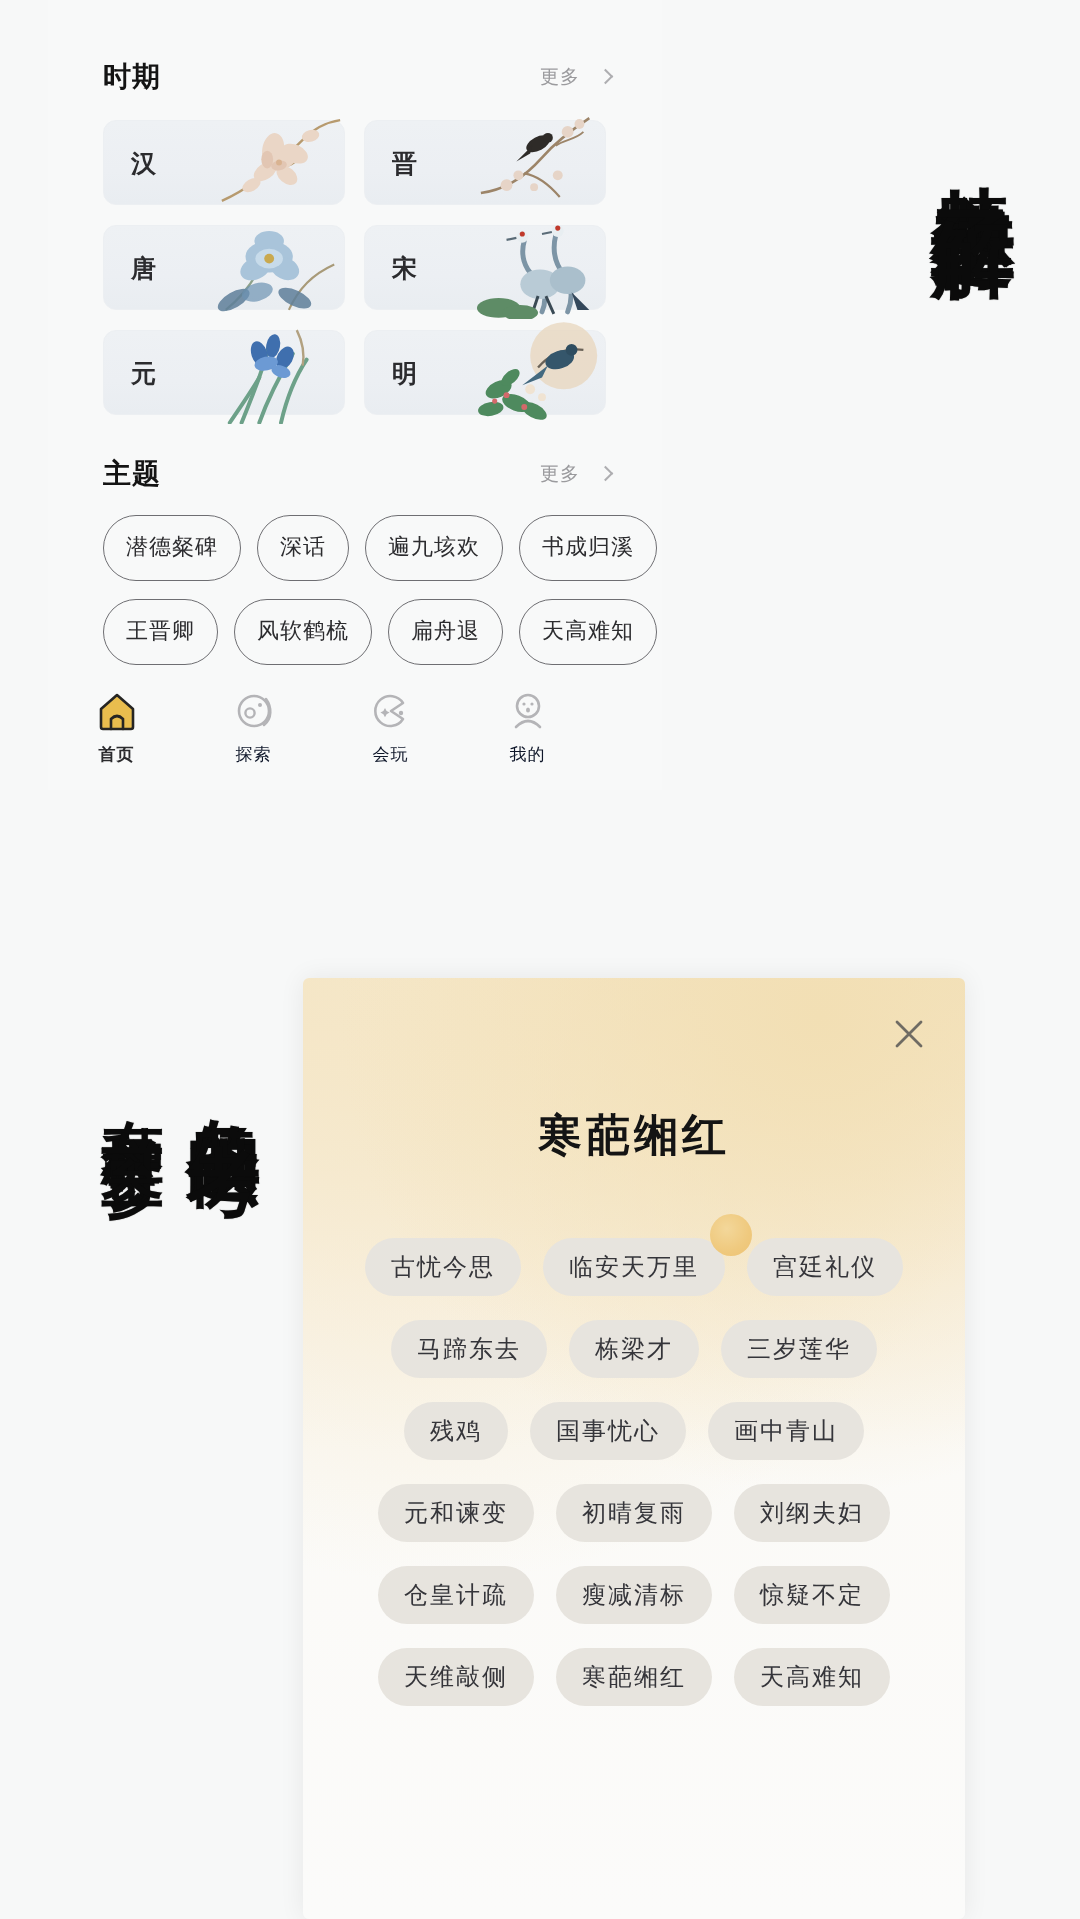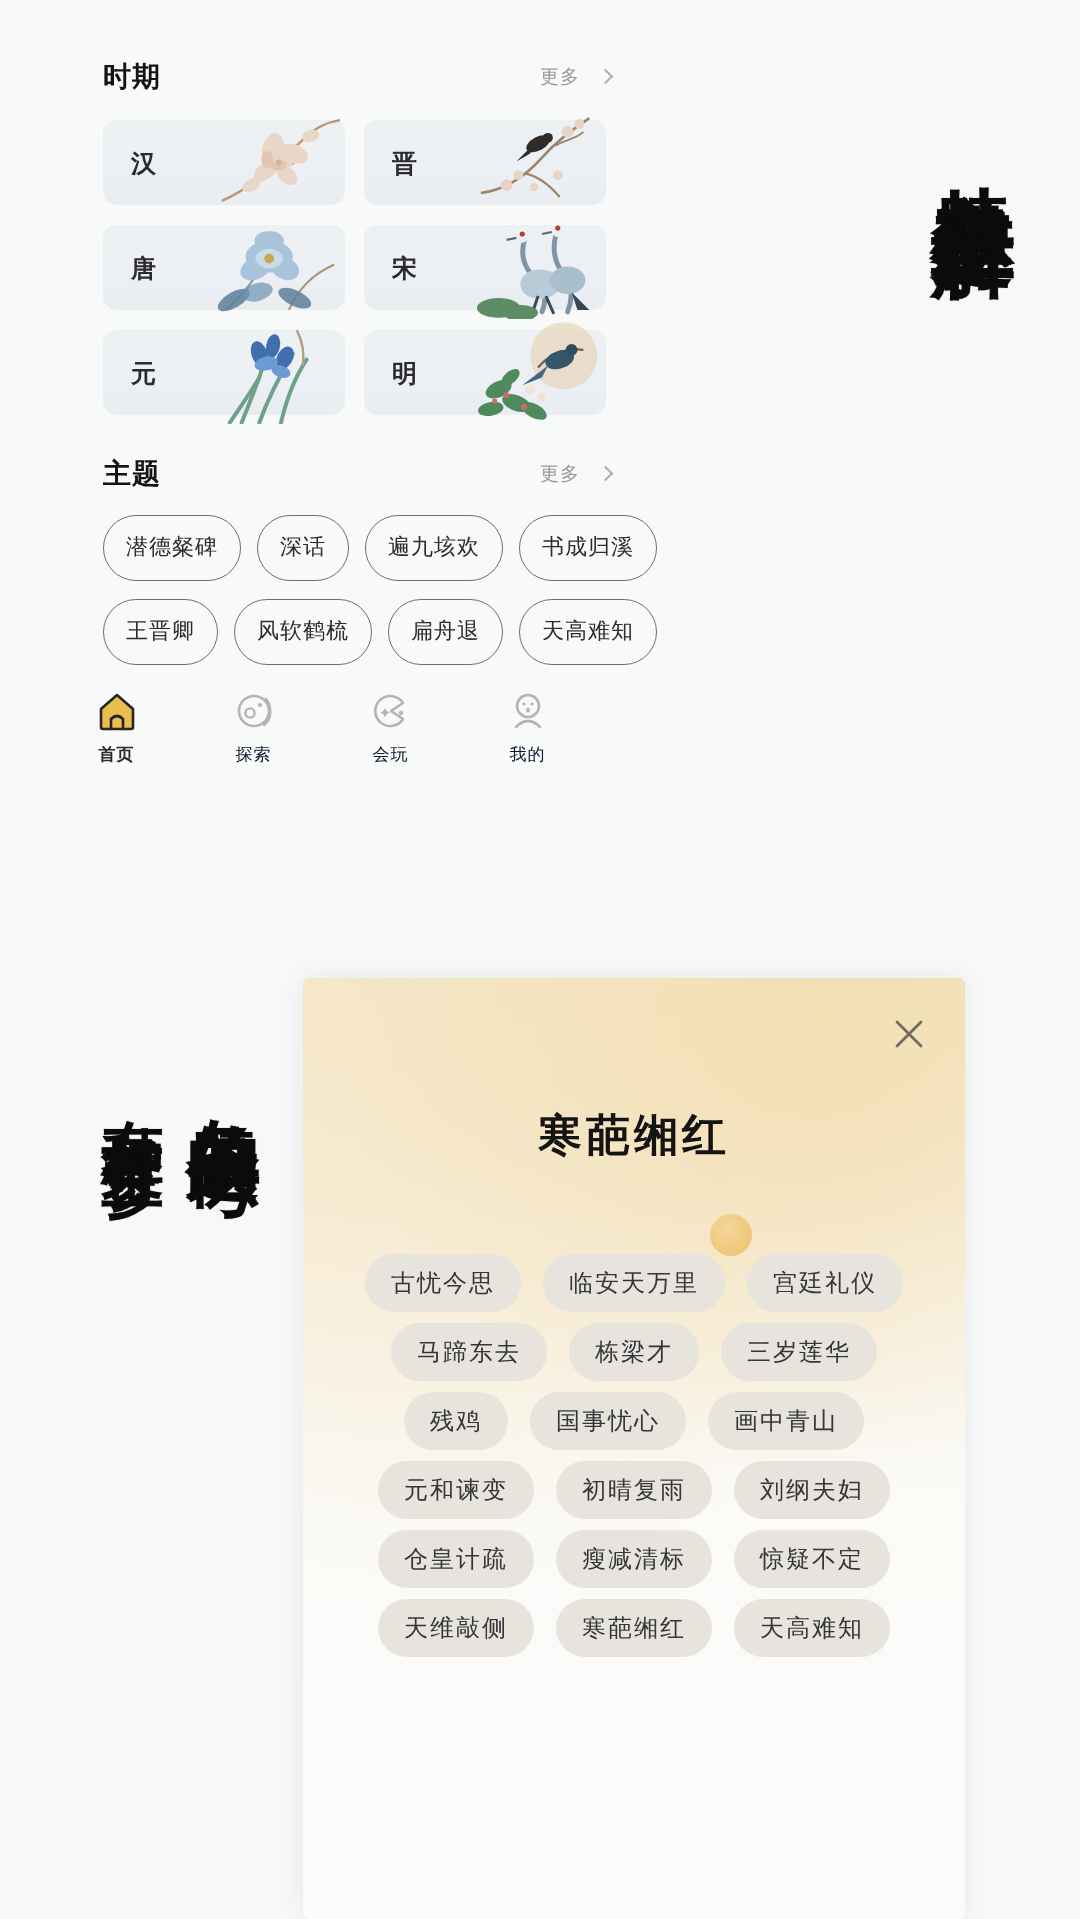--- a/index.html
+++ b/index.html
@@ -114,22 +114,22 @@
     position:relative;font-size:44px;font-weight:700;letter-spacing:4px;
     color:#141414;z-index:2;
   }
   #title-dot{
     position:absolute;left:calc(50% + 76px);top:108px;
     width:42px;height:42px;border-radius:50%;
     background:radial-gradient(circle at 40% 35%,#f3d79a 0%,#efc97e 60%,#eec273 100%);
     z-index:1;
   }
   #modal-tags{
-    position:absolute;left:0;top:276px;width:100%;
-    display:flex;flex-direction:column;align-items:center;gap:11px;
+    position:absolute;left:0;top:260px;width:100%;
+    display:flex;flex-direction:column;align-items:center;gap:24px;
   }
   .mtag-row{display:flex;gap:22px;justify-content:center;}
   .mtag{
     background:#e7e4de;border-radius:34px;
     height:58px;line-height:58px;padding:0 26px;
     font-size:24px;color:#35353a;letter-spacing:2px;white-space:nowrap;
   }
 </style>
 </head>
 <body>

